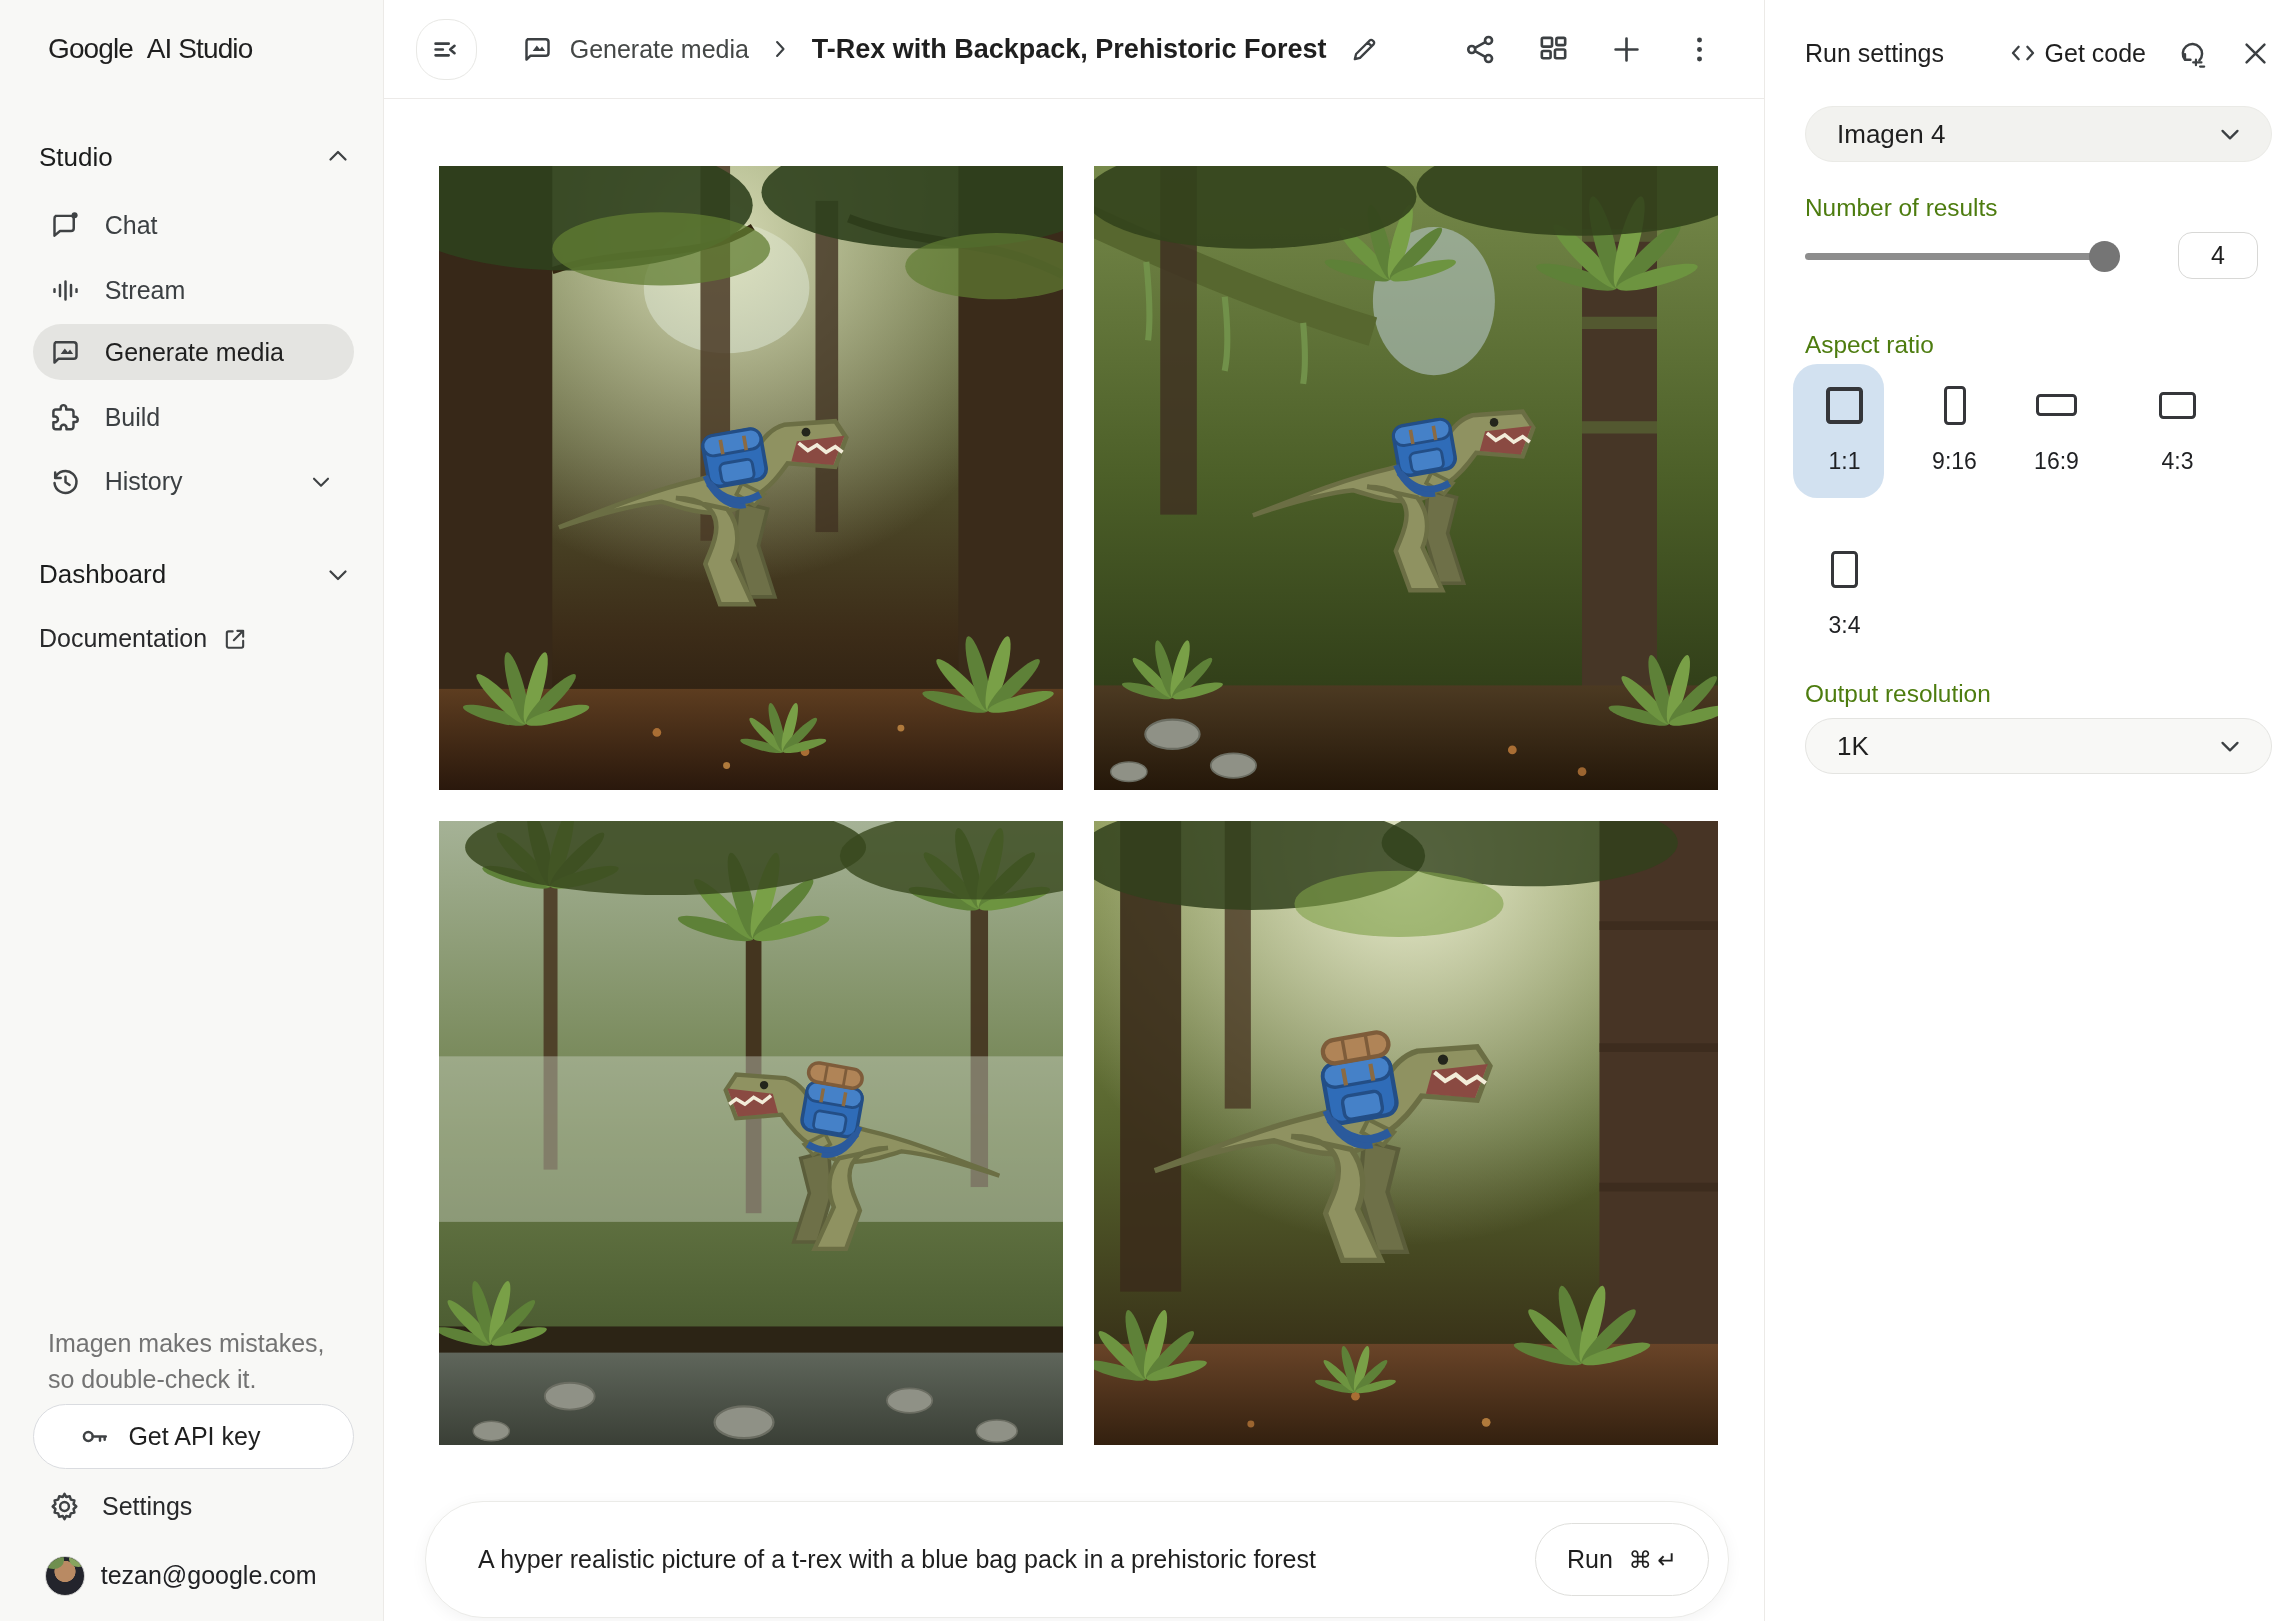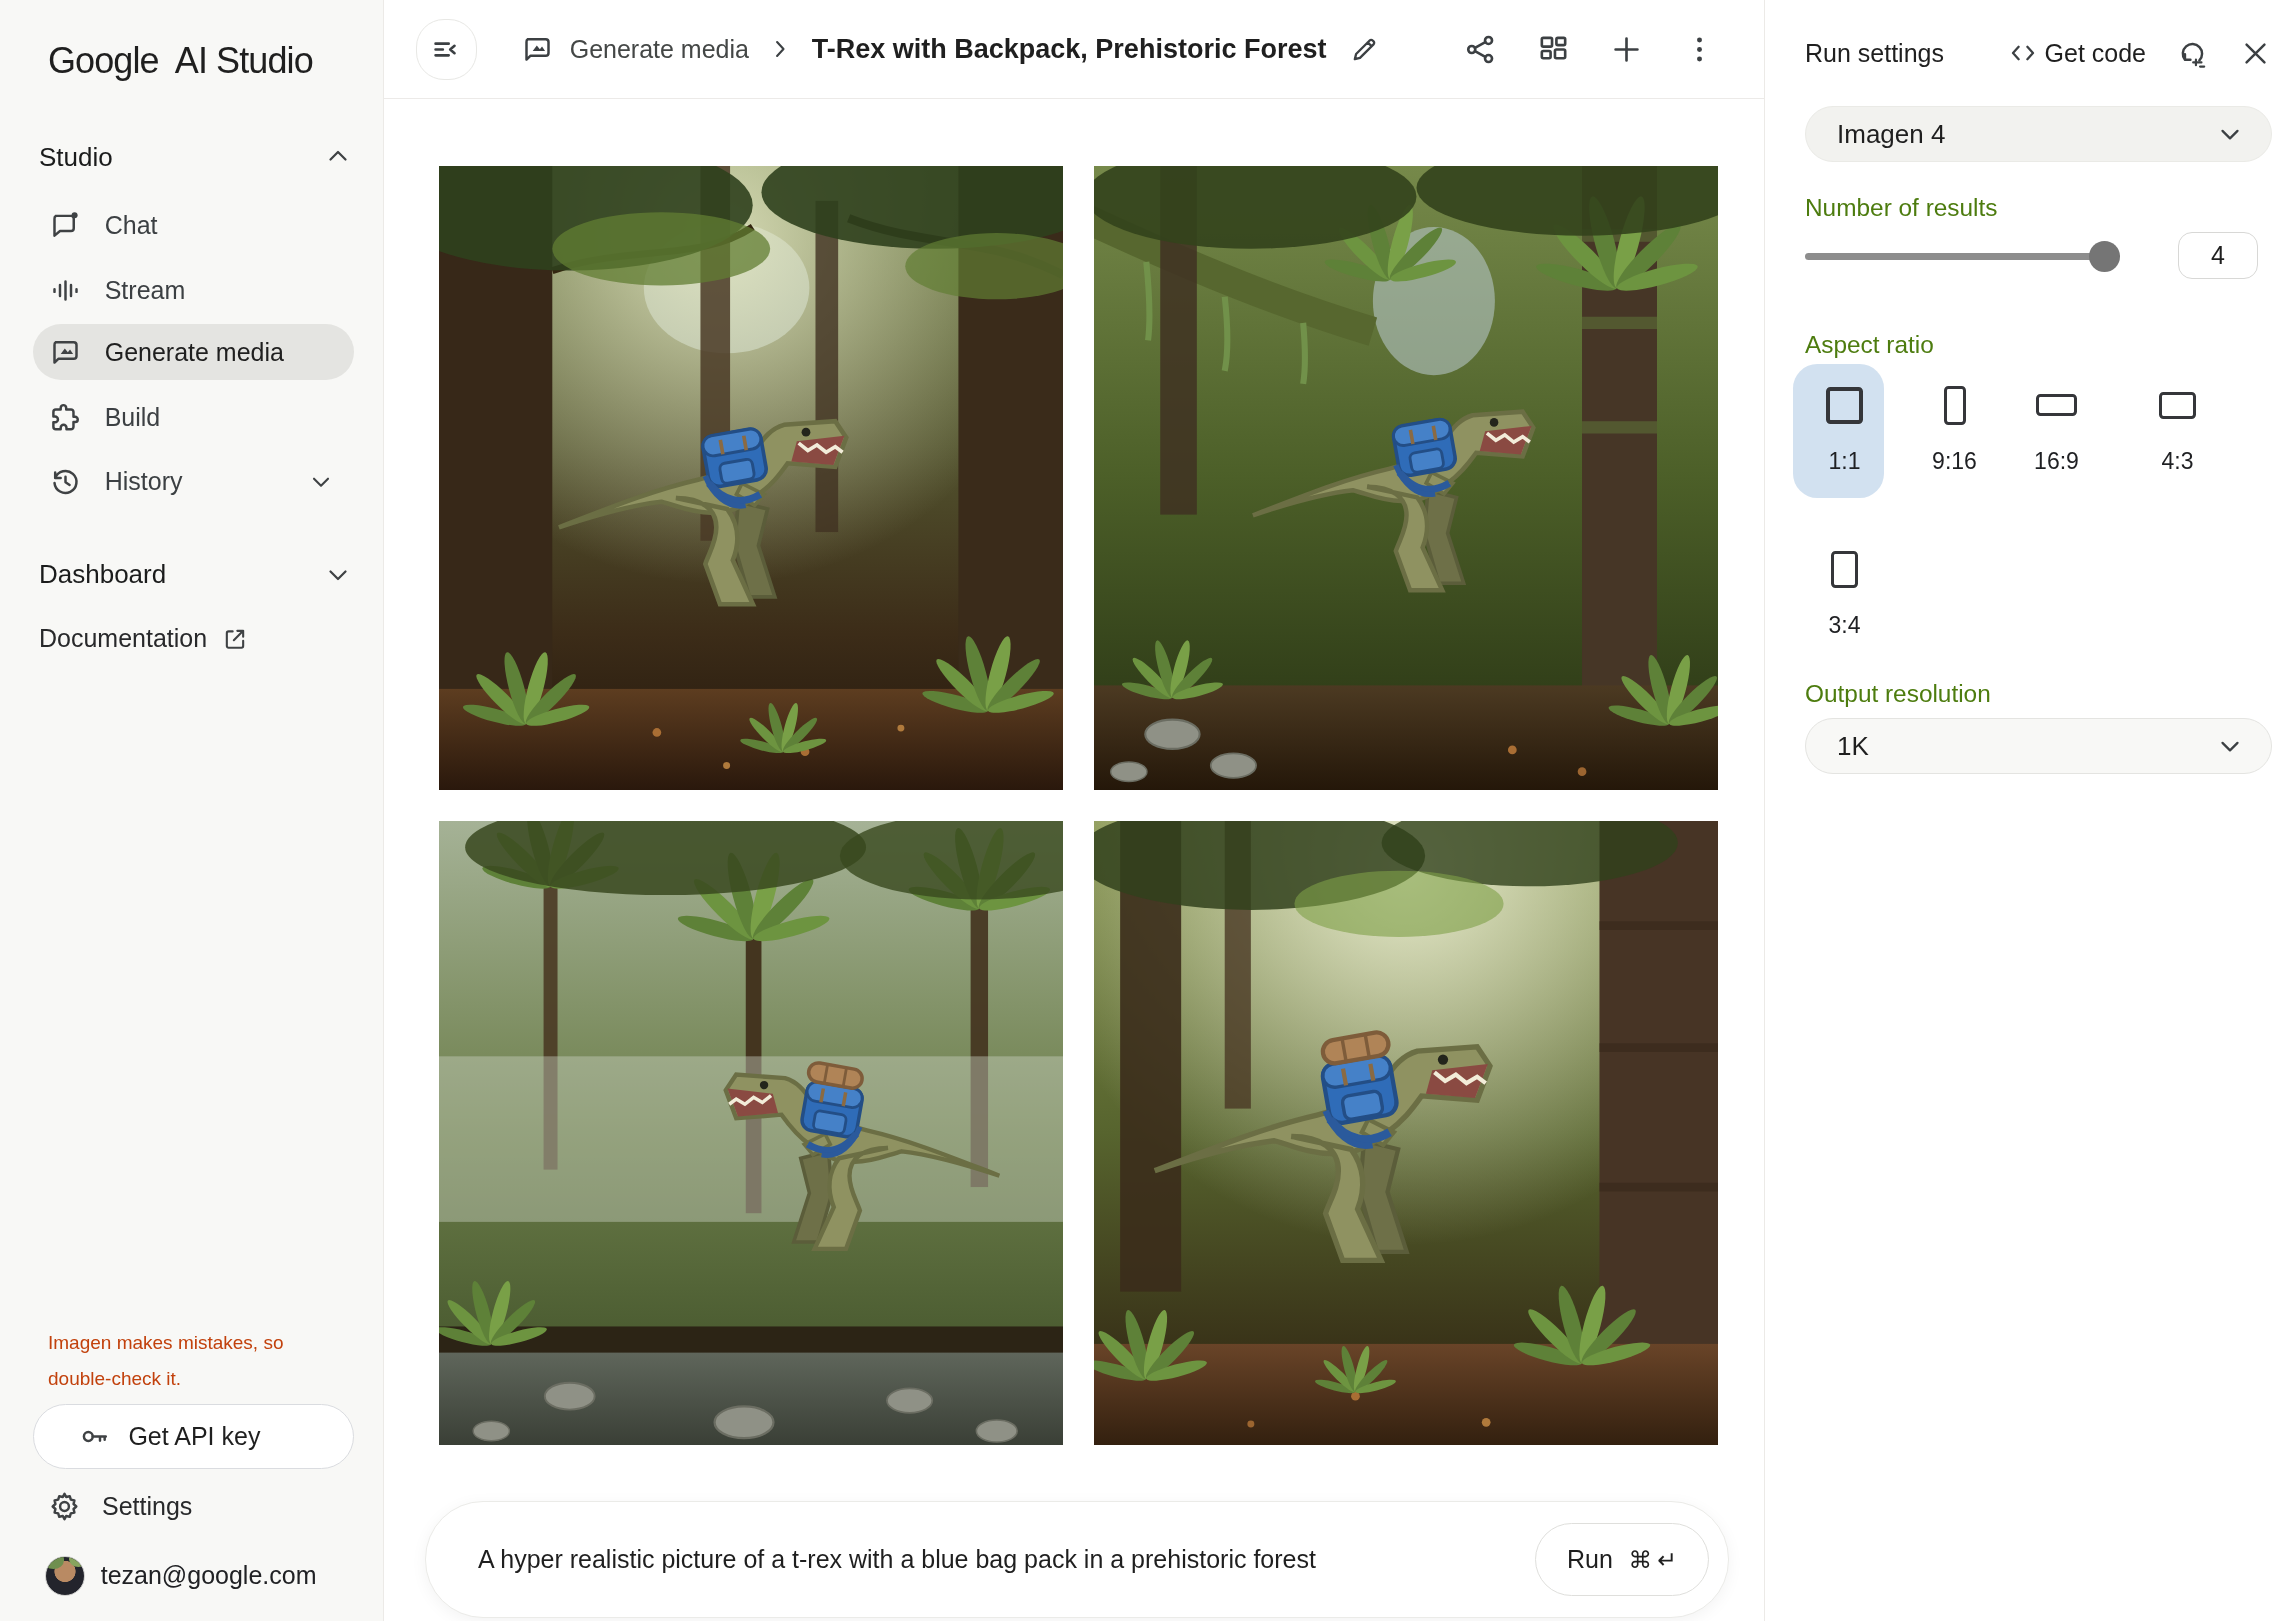--- a/index.html
+++ b/index.html
@@ -3,35 +3,35 @@
 <meta charset="utf-8">
 <style>
   * { margin:0; padding:0; box-sizing:border-box; }
   html,body { width:2284px; height:1621px; overflow:hidden; background:#fff;
     font-family:"Liberation Sans","DejaVu Sans",sans-serif; color:#1f1f1f; }
   .page { position:relative; width:2284px; height:1621px; }
 
   
   .sidebar { position:absolute; left:0; top:0; width:384px; height:1621px;
     background:#f8f8f6; border-right:0.9px solid #eceae7; }
-  .logo { position:absolute; left:48px; top:40px; font-size:36px; letter-spacing:-0.9px;
+  .logo { position:absolute; left:48px; top:33px; font-size:28px; letter-spacing:-0.9px;
     white-space:nowrap; }
   .logo-rest { font-weight:500; color:#1f1f1f; margin-left:7px; }
   .section-head { position:absolute; left:39px; width:314px; height:42px;
     display:flex; align-items:center; justify-content:space-between;
     font-size:26px; font-weight:500; color:#1b1c1c; cursor:pointer; }
   .nav-item { position:absolute; left:33px; width:321px; height:56px; border-radius:35px;
     display:flex; align-items:center; gap:23px; padding-left:15.7px;
     font-size:25px; color:#3c4043; cursor:pointer; }
   .nav-item.active { background:#e4e4e1; color:#1f1f1f; font-weight:500; }
   .nav-item .chev { margin-left:auto; margin-right:19px; }
   .doc-row { position:absolute; left:39px; display:flex; align-items:center; gap:14px;
     font-size:25px; color:#28292b; cursor:pointer; }
   .disclaimer { position:absolute; left:48px; top:1325px; width:296px;
-    font-size:19px; line-height:36px; color:#c2410c; }
+    font-size:25px; line-height:36px; color:#737373; }
   .api-btn { position:absolute; left:33px; top:1404px; width:321px; height:65px;
     background:#fff; border:0.9px solid #dadce0; border-radius:33px;
     display:flex; align-items:center; gap:17.4px; padding-left:44px;
     font-size:25px; color:#1f1f1f; cursor:pointer; }
   .settings-row { position:absolute; left:48px; top:1484px; height:45px;
     display:flex; align-items:center; gap:21px; font-size:25px; color:#28292b; cursor:pointer; }
   .account-row { position:absolute; left:45px; top:1553px; height:45px;
     display:flex; align-items:center; gap:15.7px; font-size:25px; color:#202124; cursor:pointer; }
   .avatar { width:40px; height:40px; border-radius:50%;
     background:radial-gradient(circle at 50% 38%, #b98a63 34%, #23242c 36%);

